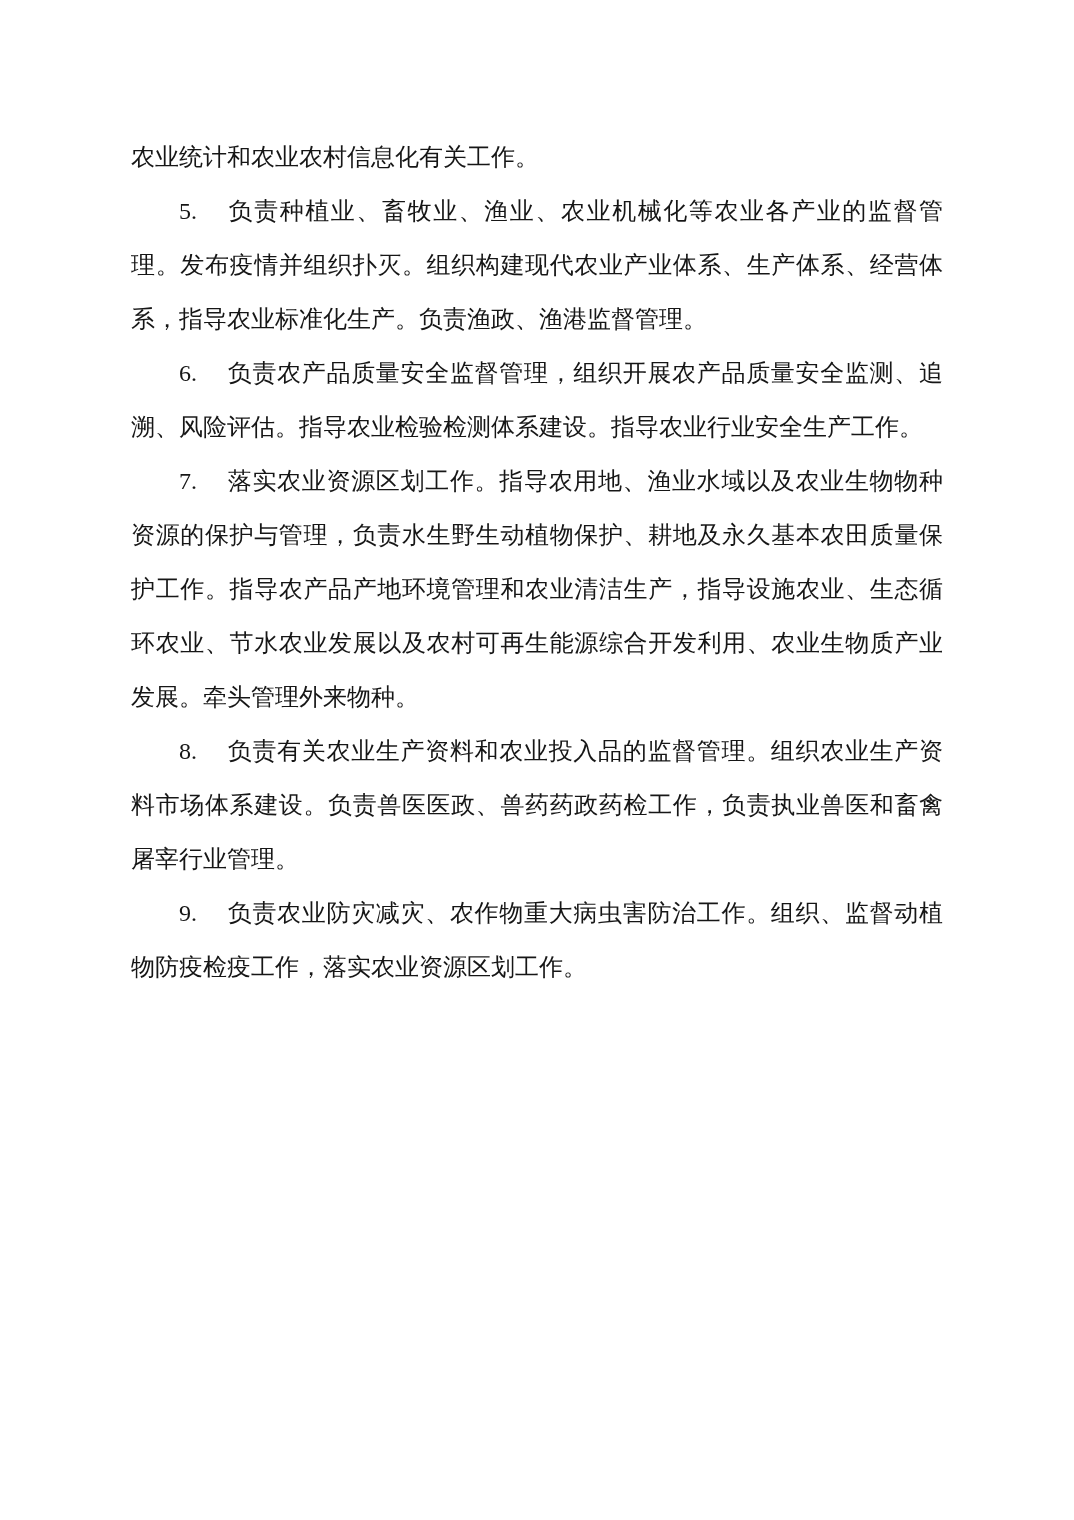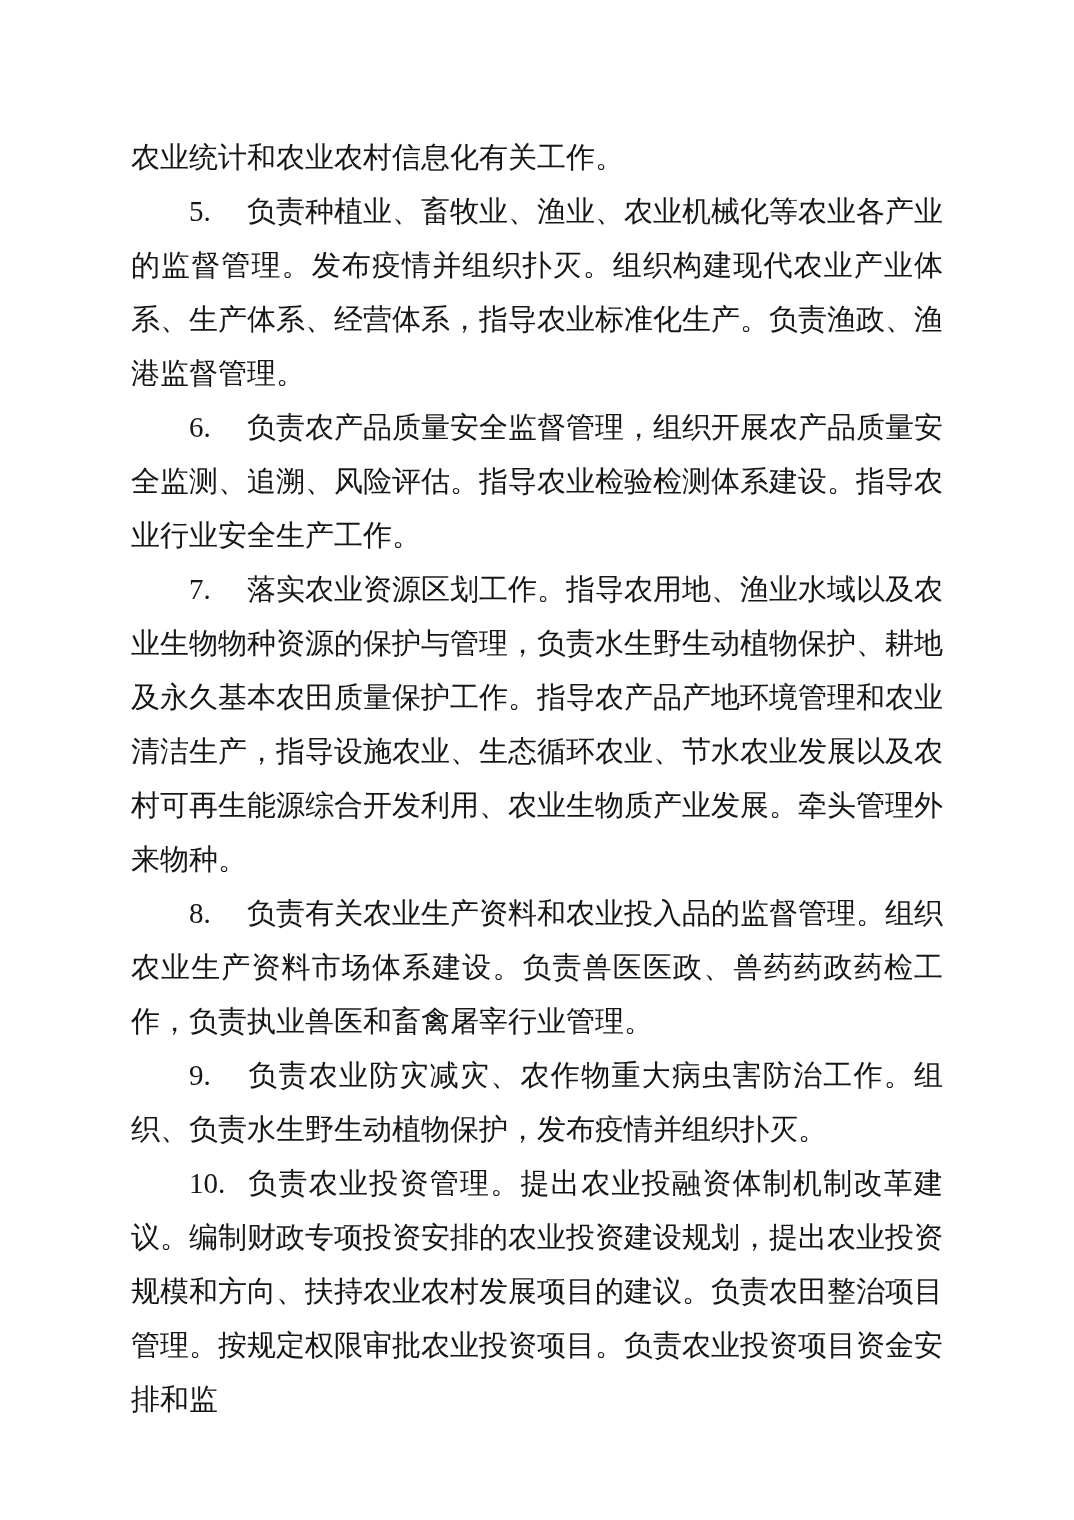--- a/index.html
+++ b/index.html
@@ -17,21 +17,21 @@
     height: 1520px;
     background: #ffffff;
     overflow: hidden;
   }
   .content {
     position: absolute;
     left: 131px;
     top: 130px;
     width: 812px;
     font-family: "Liberation Serif", "DejaVu Serif", serif;
-    font-size: 29px;
+    font-size: 24px;
     line-height: 54px;
     color: #161616;
     text-align: justify;
     text-justify: inter-character;
     letter-spacing: 0;
   }
   .content p {
     margin: 0;
     padding: 0;
   }
@@ -53,18 +53,17 @@
     <p class="para-continuation">农业统计和农业农村信息化有关工作。</p>
 
     <p class="para-numbered"><span class="para-num">5.</span><span class="para-text">负责种植业、畜牧业、渔业、农业机械化等农业各产业的监督管理。发布疫情并组织扑灭。组织构建现代农业产业体系、生产体系、经营体系，指导农业标准化生产。负责渔政、渔港监督管理。</span></p>
 
     <p class="para-numbered"><span class="para-num">6.</span><span class="para-text">负责农产品质量安全监督管理，组织开展农产品质量安全监测、追溯、风险评估。指导农业检验检测体系建设。指导农业行业安全生产工作。</span></p>
 
     <p class="para-numbered"><span class="para-num">7.</span><span class="para-text">落实农业资源区划工作。指导农用地、渔业水域以及农业生物物种资源的保护与管理，负责水生野生动植物保护、耕地及永久基本农田质量保护工作。指导农产品产地环境管理和农业清洁生产，指导设施农业、生态循环农业、节水农业发展以及农村可再生能源综合开发利用、农业生物质产业发展。牵头管理外来物种。</span></p>
 
     <p class="para-numbered"><span class="para-num">8.</span><span class="para-text">负责有关农业生产资料和农业投入品的监督管理。组织农业生产资料市场体系建设。负责兽医医政、兽药药政药检工作，负责执业兽医和畜禽屠宰行业管理。</span></p>
 
-    <p class="para-numbered"><span class="para-num">9.</span><span class="para-text">负责农业防灾减灾、农作物重大病虫害防治工作。组织、负责水生野生动植物保护，发布疫情并组织扑灭。</span></p>
+    <p class="para-numbered"><span class="para-num">9.</span><span class="para-text">负责农业防灾减灾、农作物重大病虫害防治工作。组织、监督动植物防疫检疫工作，落实农业资源区划工作。</span></p>
 
-    <p class="para-numbered"><span class="para-num">10.</span><span class="para-text">负责农业投资管理。提出农业投融资体制机制改革建议。编制财政专项投资安排的农业投资建设规划，提出农业投资规模和方向、扶持农业农村发展项目的建议。负责农田整治项目管理。按规定权限审批农业投资项目。负责农业投资项目资金安排和监</span></p>
 
   </div>
 </div>
 
 </body></html>

